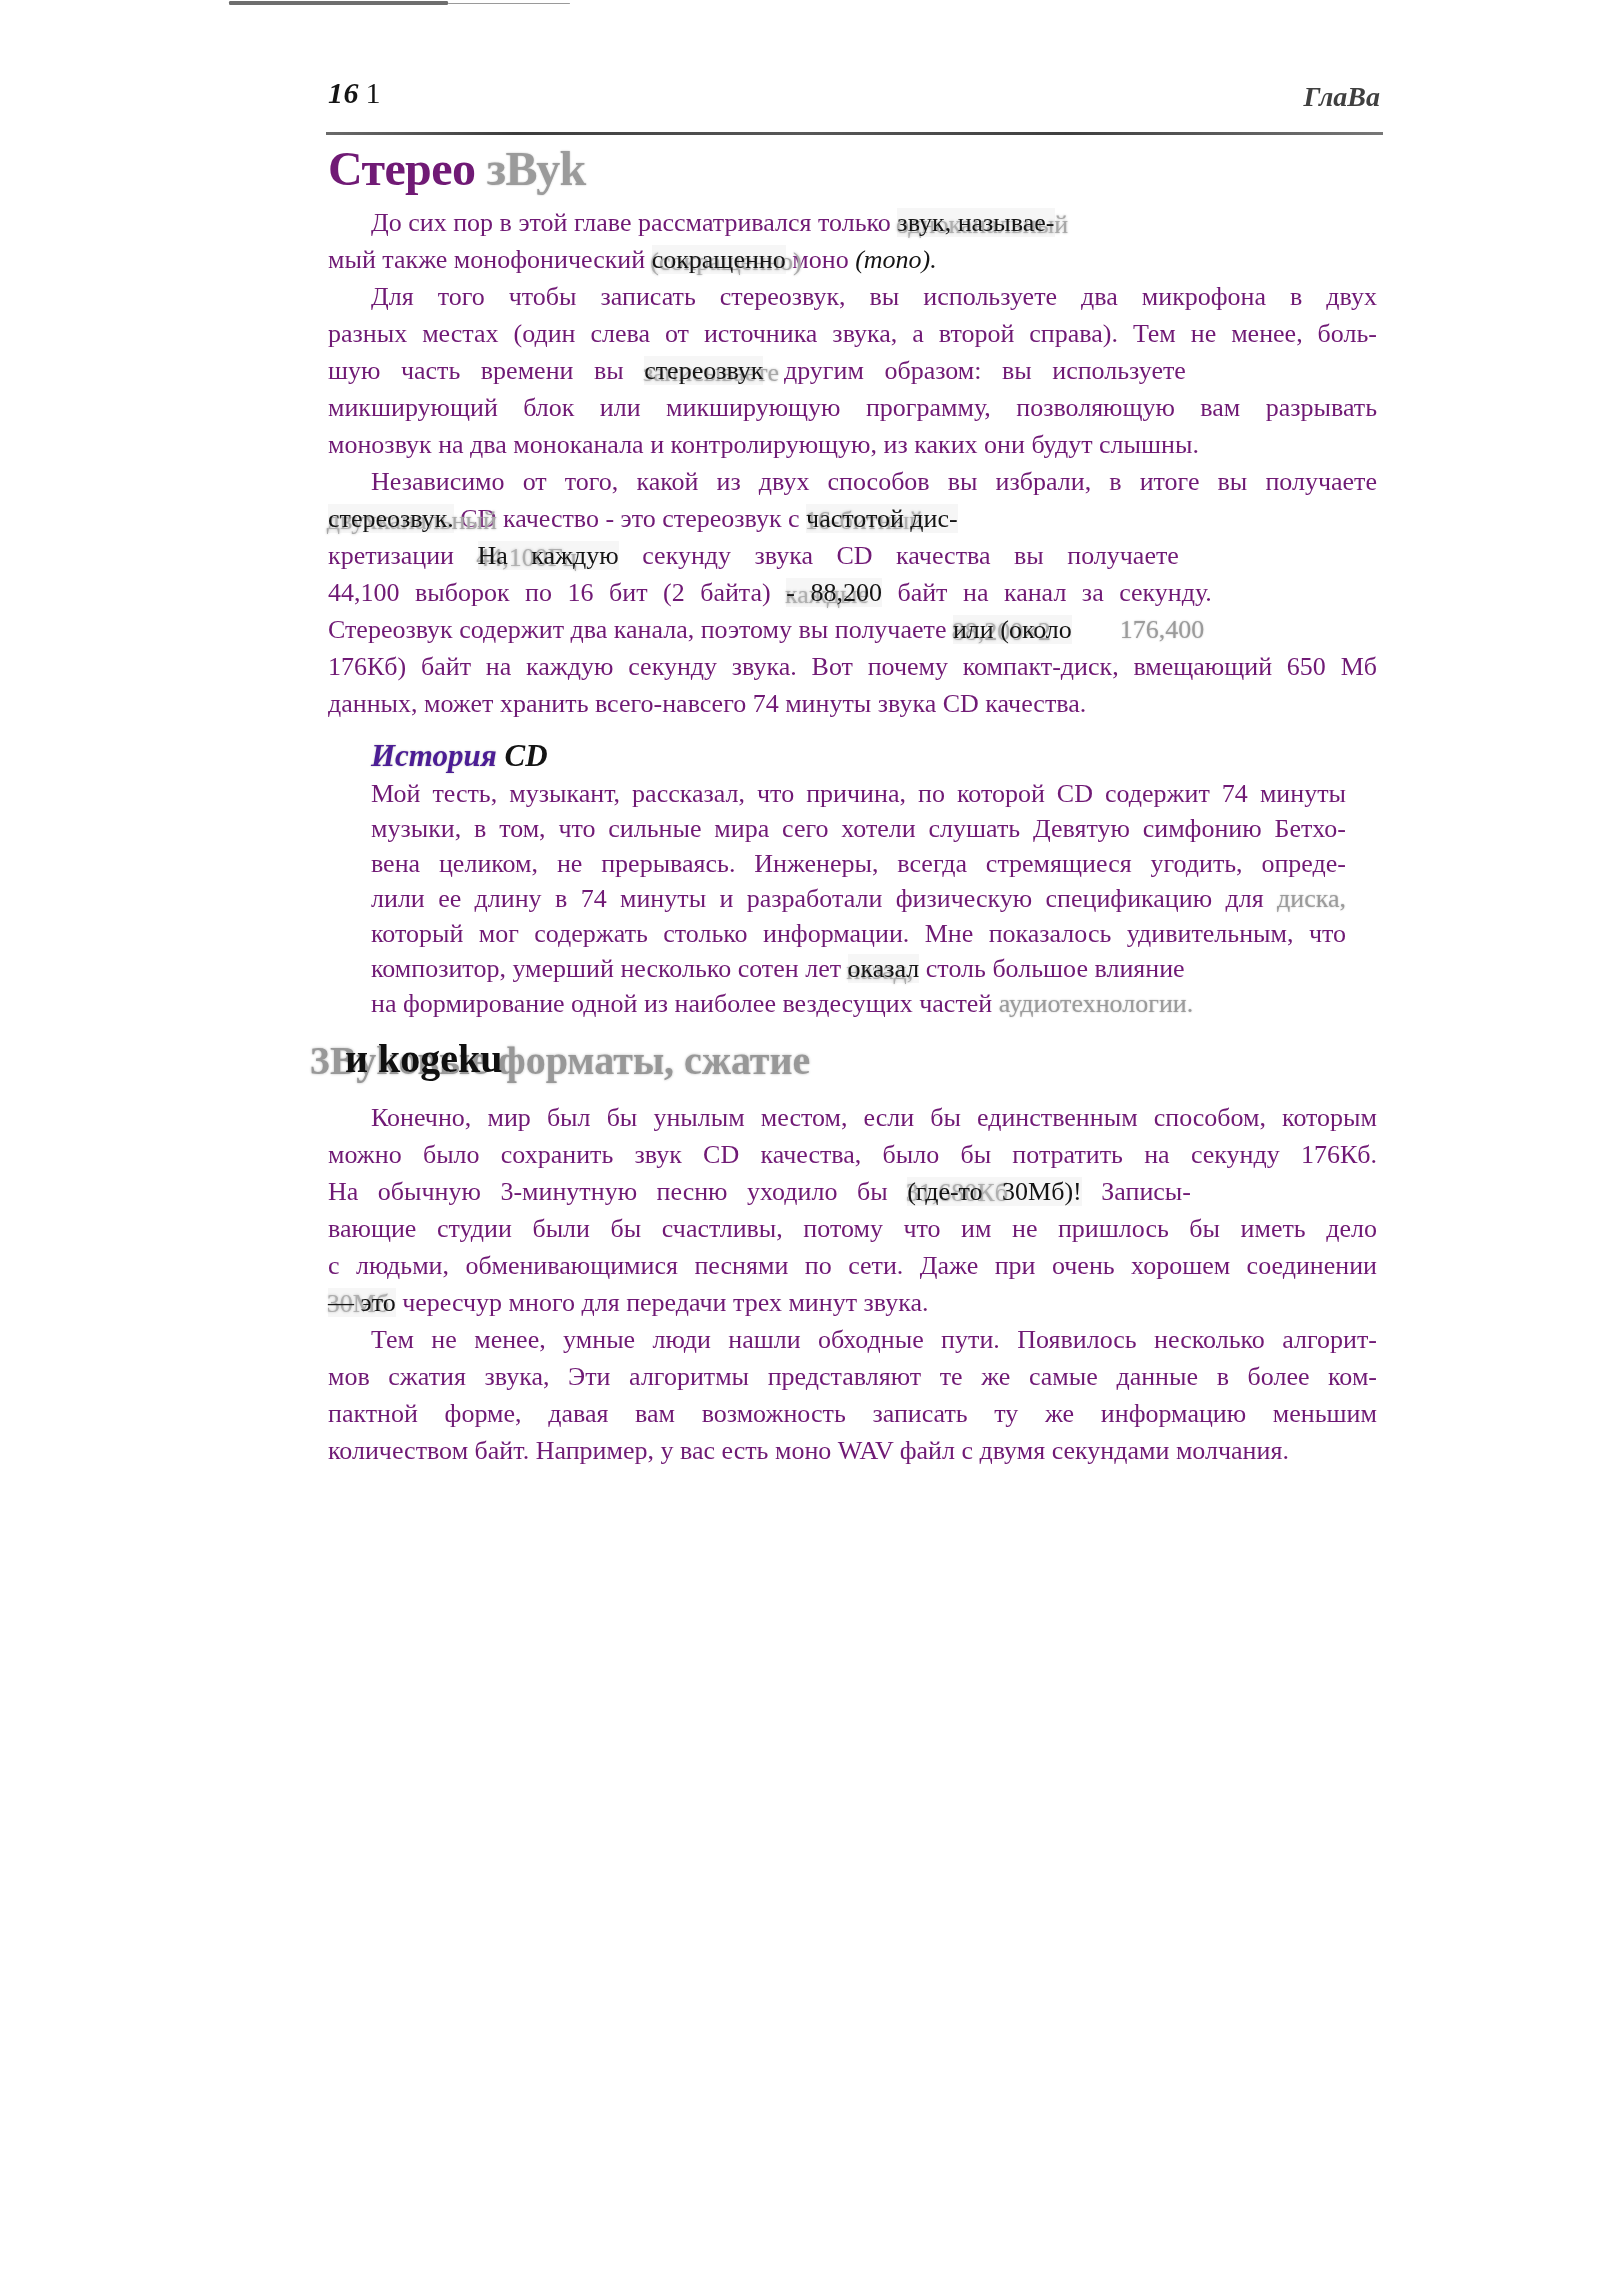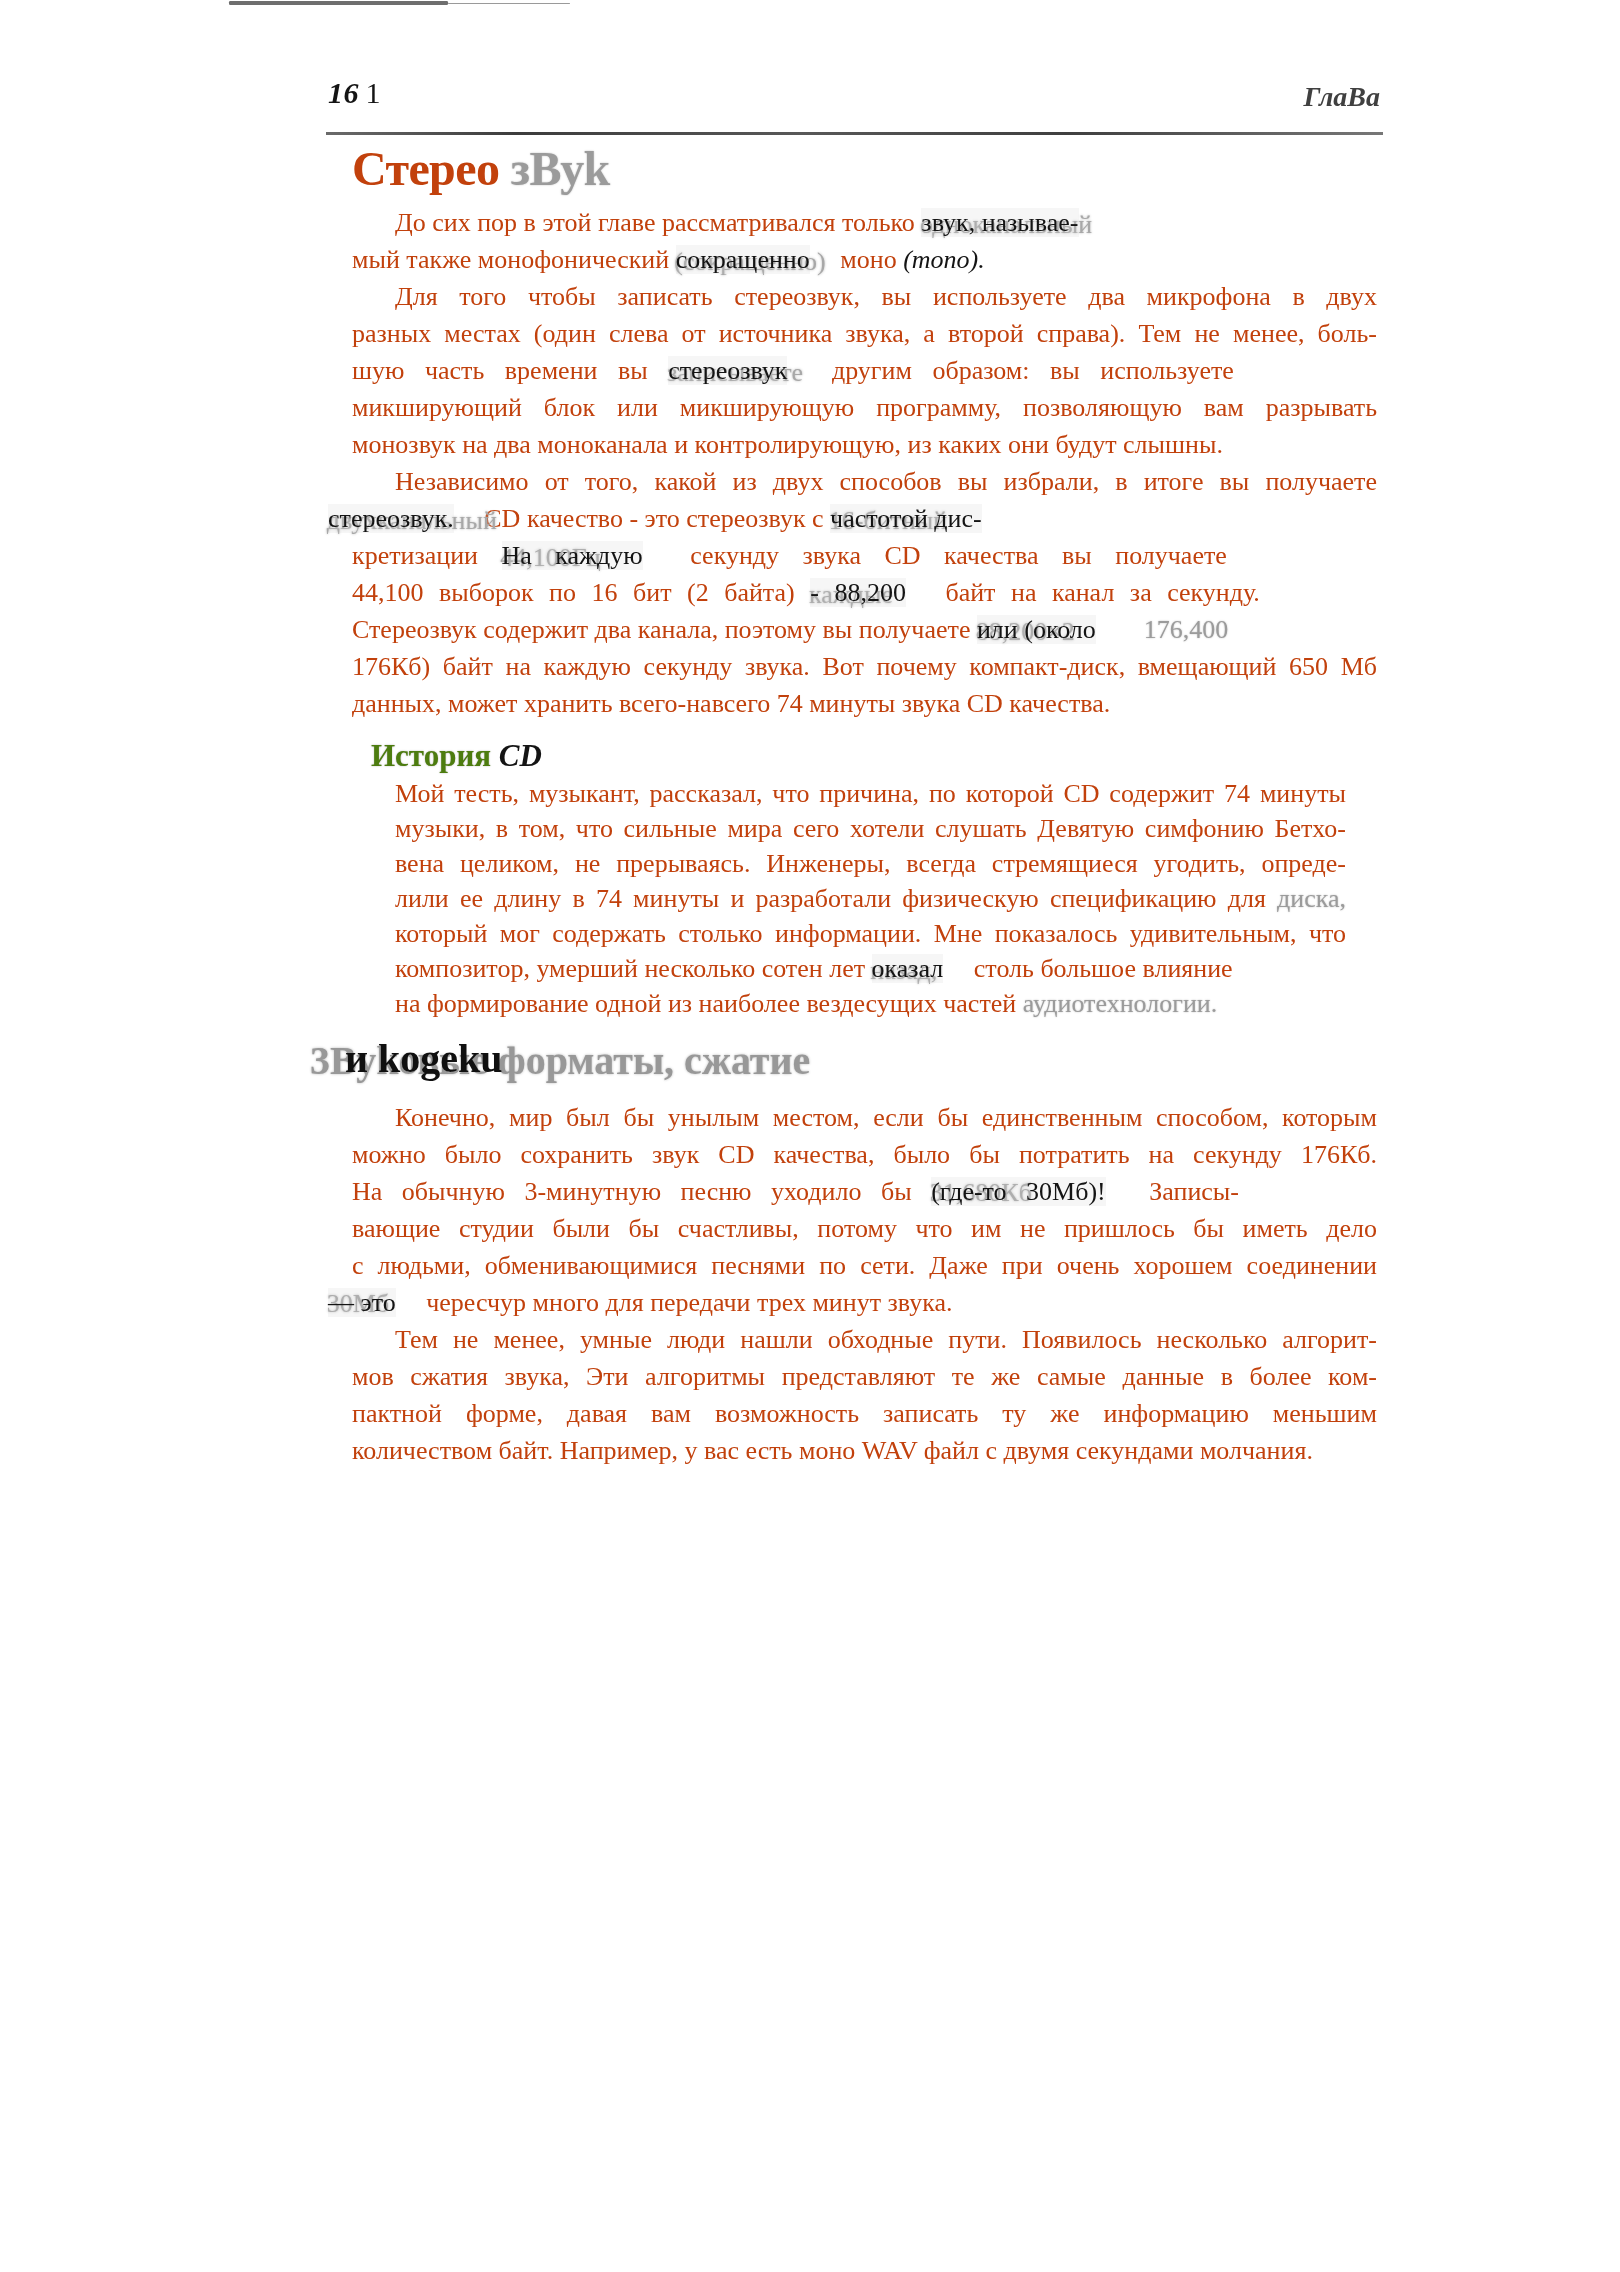--- a/index.html
+++ b/index.html
@@ -19,24 +19,24 @@
   .h1 .seg-g{font-weight:bold;}
   .para{margin:0;}
   .p1{margin-top:10.3px;}
   .line{white-space:nowrap;}
   .line.jus{white-space:normal;text-align:justify;text-align-last:justify;}
   .line.lft{text-align:left;}
   .line.ind{padding-left:43px;}
   .inset{margin-left:43px;width:975px;}
   .inset .line{line-height:35px;}
   .h2{margin-top:13px;font-size:31px;line-height:41px;font-weight:bold;}
-  .seg-n{color:#c2410c;margin-left:24px;}
+  .seg-n{color:#701a75;}
   .seg-i{font-style:italic;margin-top:20px;}
   .seg-g{color:#9b9b9b;text-shadow:0 0 1.9px #bdbdbd;}
-  .seg-gi{color:#4d7c0f;text-shadow:0 0 1.9px #b5b5b5;}
+  .seg-gi{color:#4c1d95;font-style:italic;text-shadow:0 0 1.9px #b5b5b5;}
   .ov{position:relative;display:inline-block;}
   .ov .gh{position:absolute;left:-1.3px;top:1.9px;color:#a8a8a8;text-shadow:0 0 2.6px #b5b5b5;
           white-space:nowrap;z-index:0;font-style:normal;}
   .ov .tx{position:relative;z-index:1;background:rgba(205,205,205,0.18);}
   .h3{position:relative;margin-top:17px;margin-left:-18px;font-size:40px;line-height:45px;
       font-weight:bold;height:50px;}
   .h3 .gh3{position:absolute;left:0;top:0;color:#989898;text-shadow:0 0 2.6px #b5b5b5;white-space:nowrap;}
   .h3 .bk3{position:absolute;top:-2.6px;color:#101010;white-space:nowrap;}
   .sp{display:inline-block;}
 </style>

